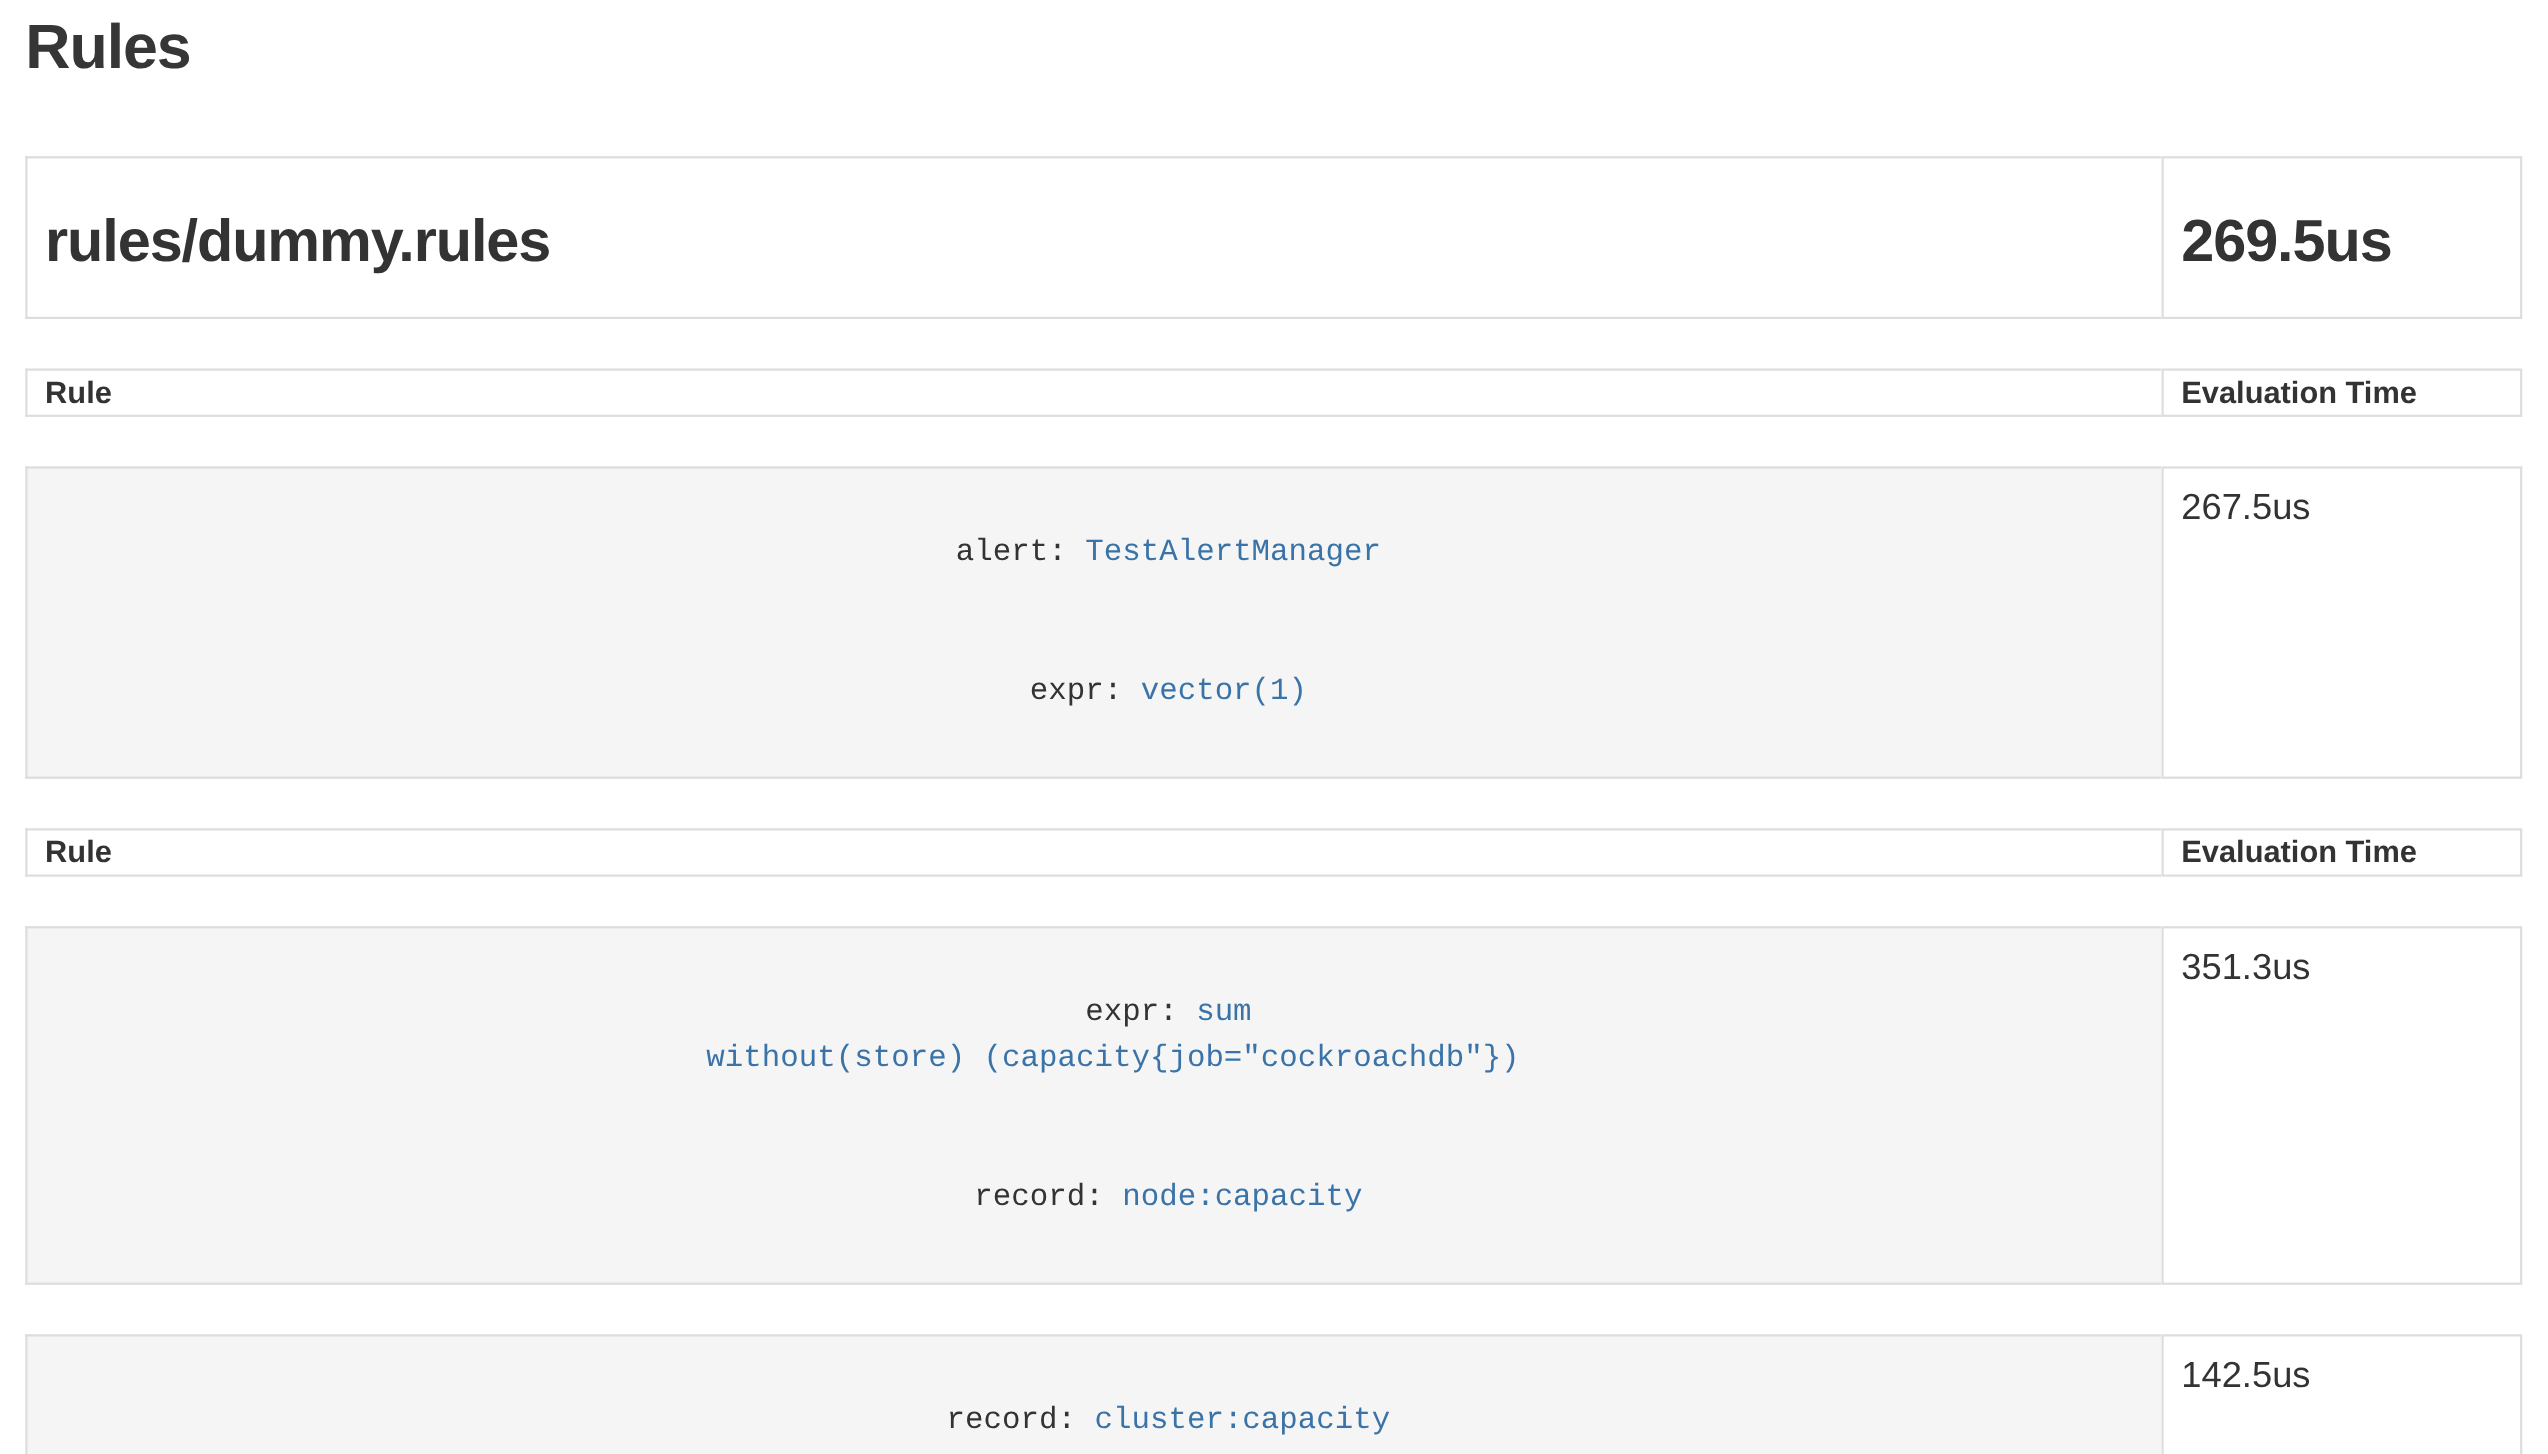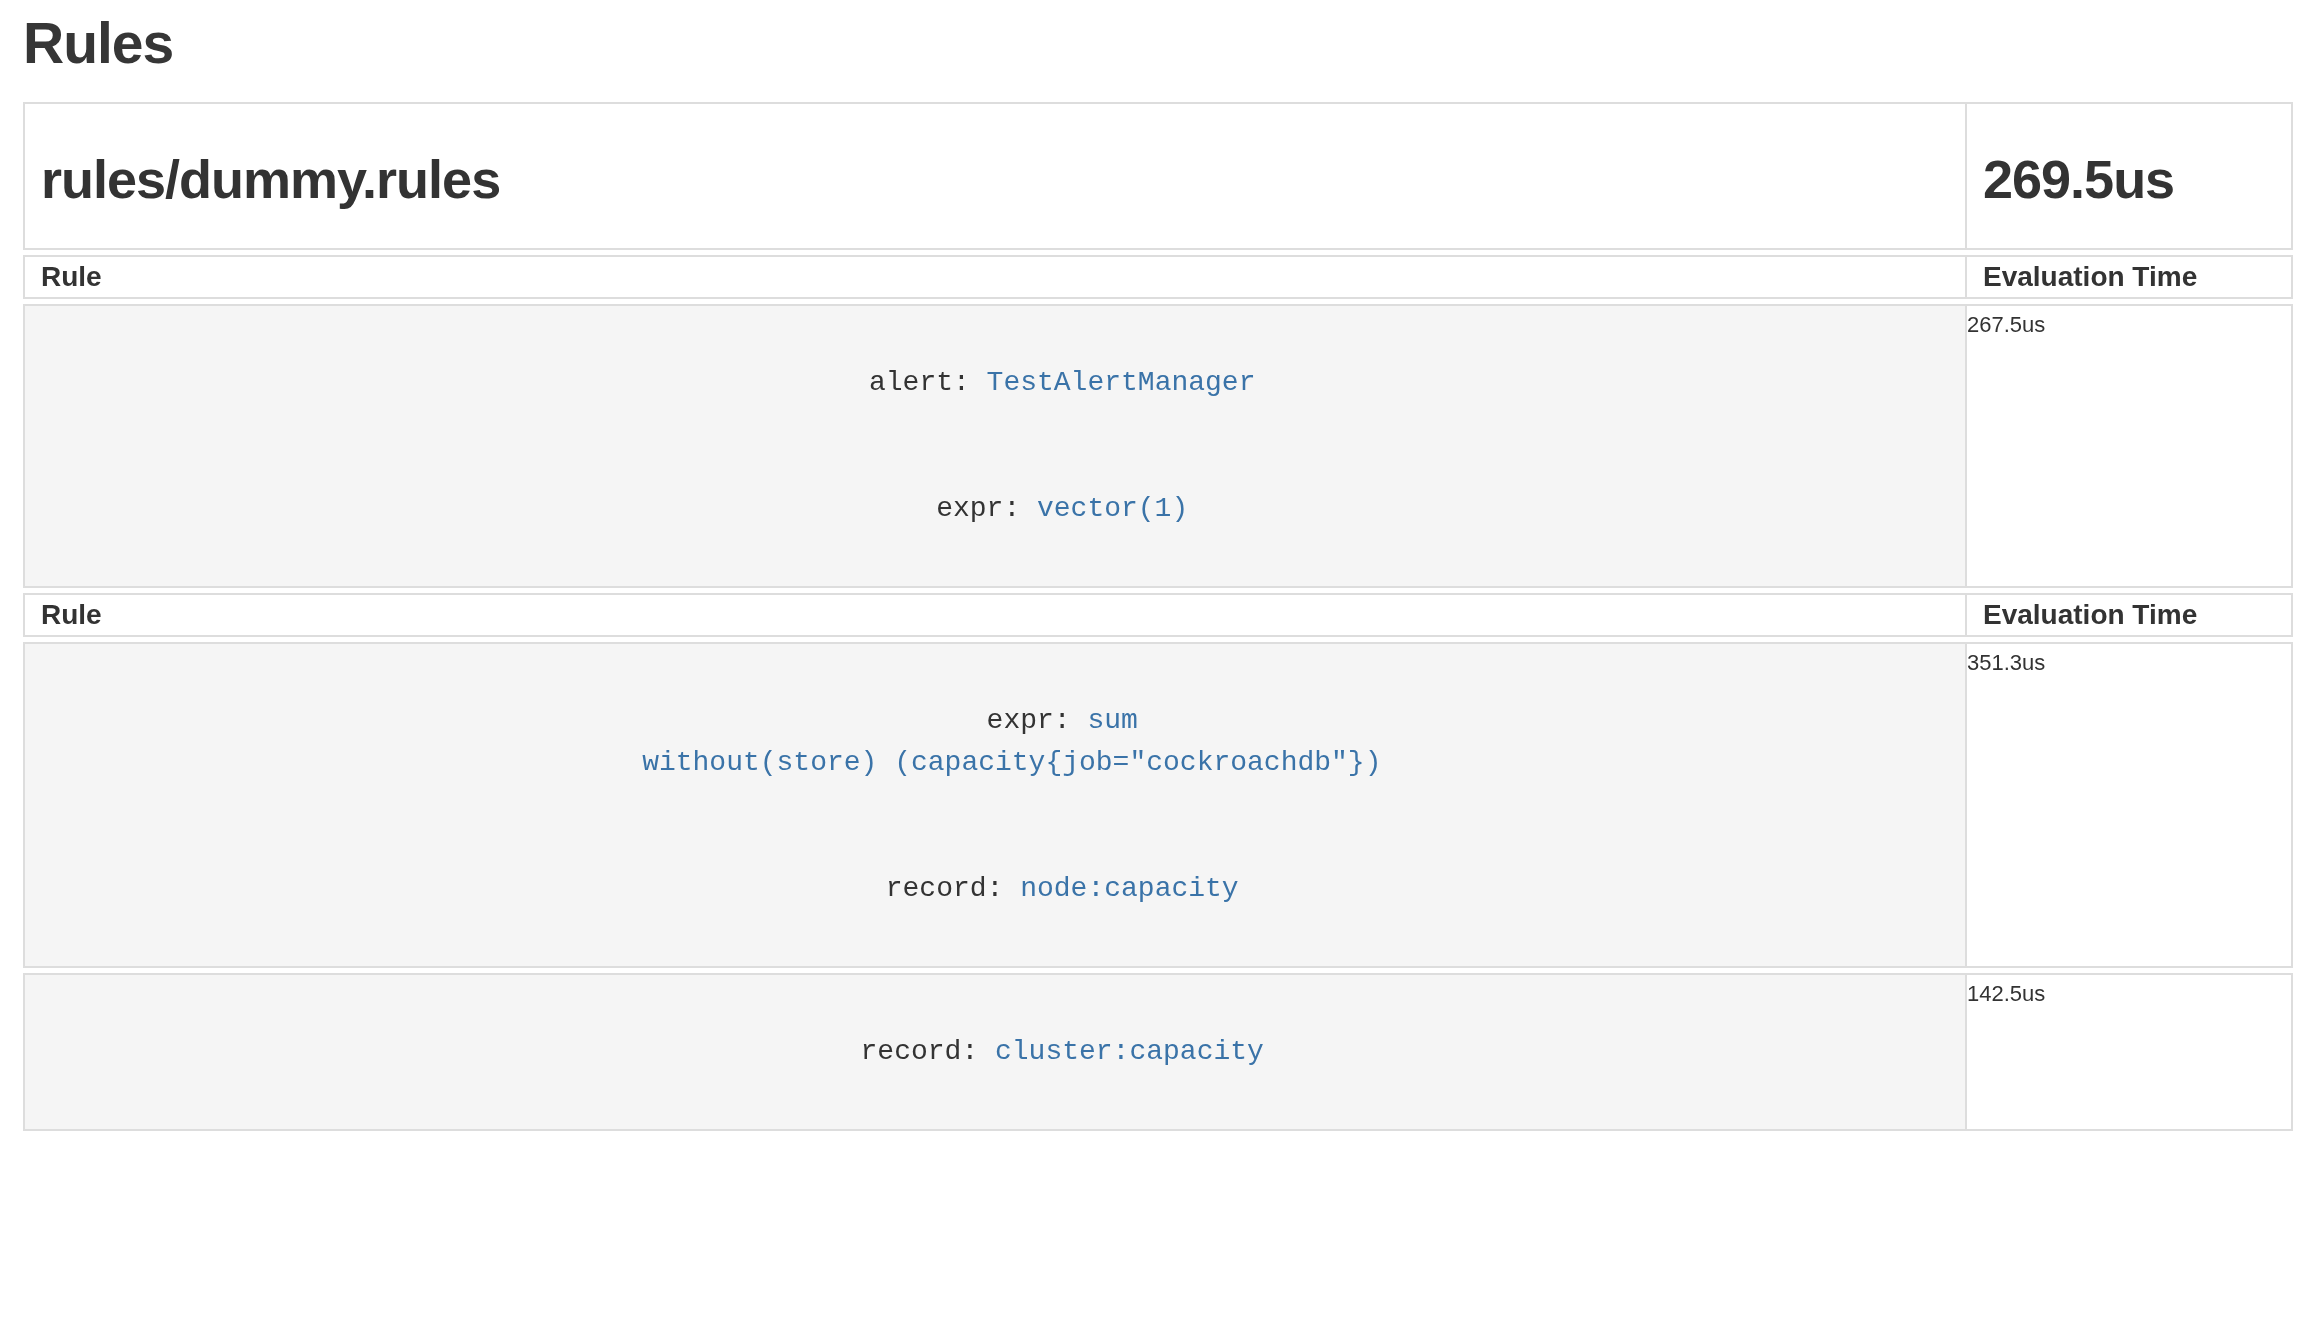--- a/index.html
+++ b/index.html
@@ -19,21 +19,21 @@
   h1.page-title {
     font-size: 57px;
     line-height: 58px;
     font-weight: 600;
     letter-spacing: -1px;
     color: #363636;
     margin: 14px 0 30px 0;
   }
   .rules-table { width: 2270px; }
   .trow { display: flex; margin-bottom: 5px; }
-  .cell { border: 2px solid #ddd; background: #fff; }
+  .cell { border: 2px solid #ddd; background: #fff; margin-top: 40px; }
   .rule-col  { width: 1942px; flex: 0 0 auto; border-right: none; }
   .time-col  { flex: 1 1 auto; }
   
   .group-cell { padding: 44px 16px 38px 16px; }
   .group-cell h2 {
     margin: 0;
     font-size: 54px;
     line-height: 62px;
     font-weight: 600;
     letter-spacing: -1px;
@@ -60,22 +60,22 @@
     font-size: 28px;
     line-height: 42px;
     white-space: pre;
     color: #333;
     text-align: center;
   }
   .kw { color: #333; }
   .kw::after { content: " "; }
   .val { color: #3a73a8; text-decoration: none; cursor: pointer; }
   .time-val {
-    padding: 0;
-    font-size: 22px;
+    padding: 16px;
+    font-size: 33px;
     line-height: 38px;
     color: #333;
   }
 </style>
 </head>
 <body>
 
 <h1 class="page-title">Rules</h1>
 
 <div class="rules-table">

